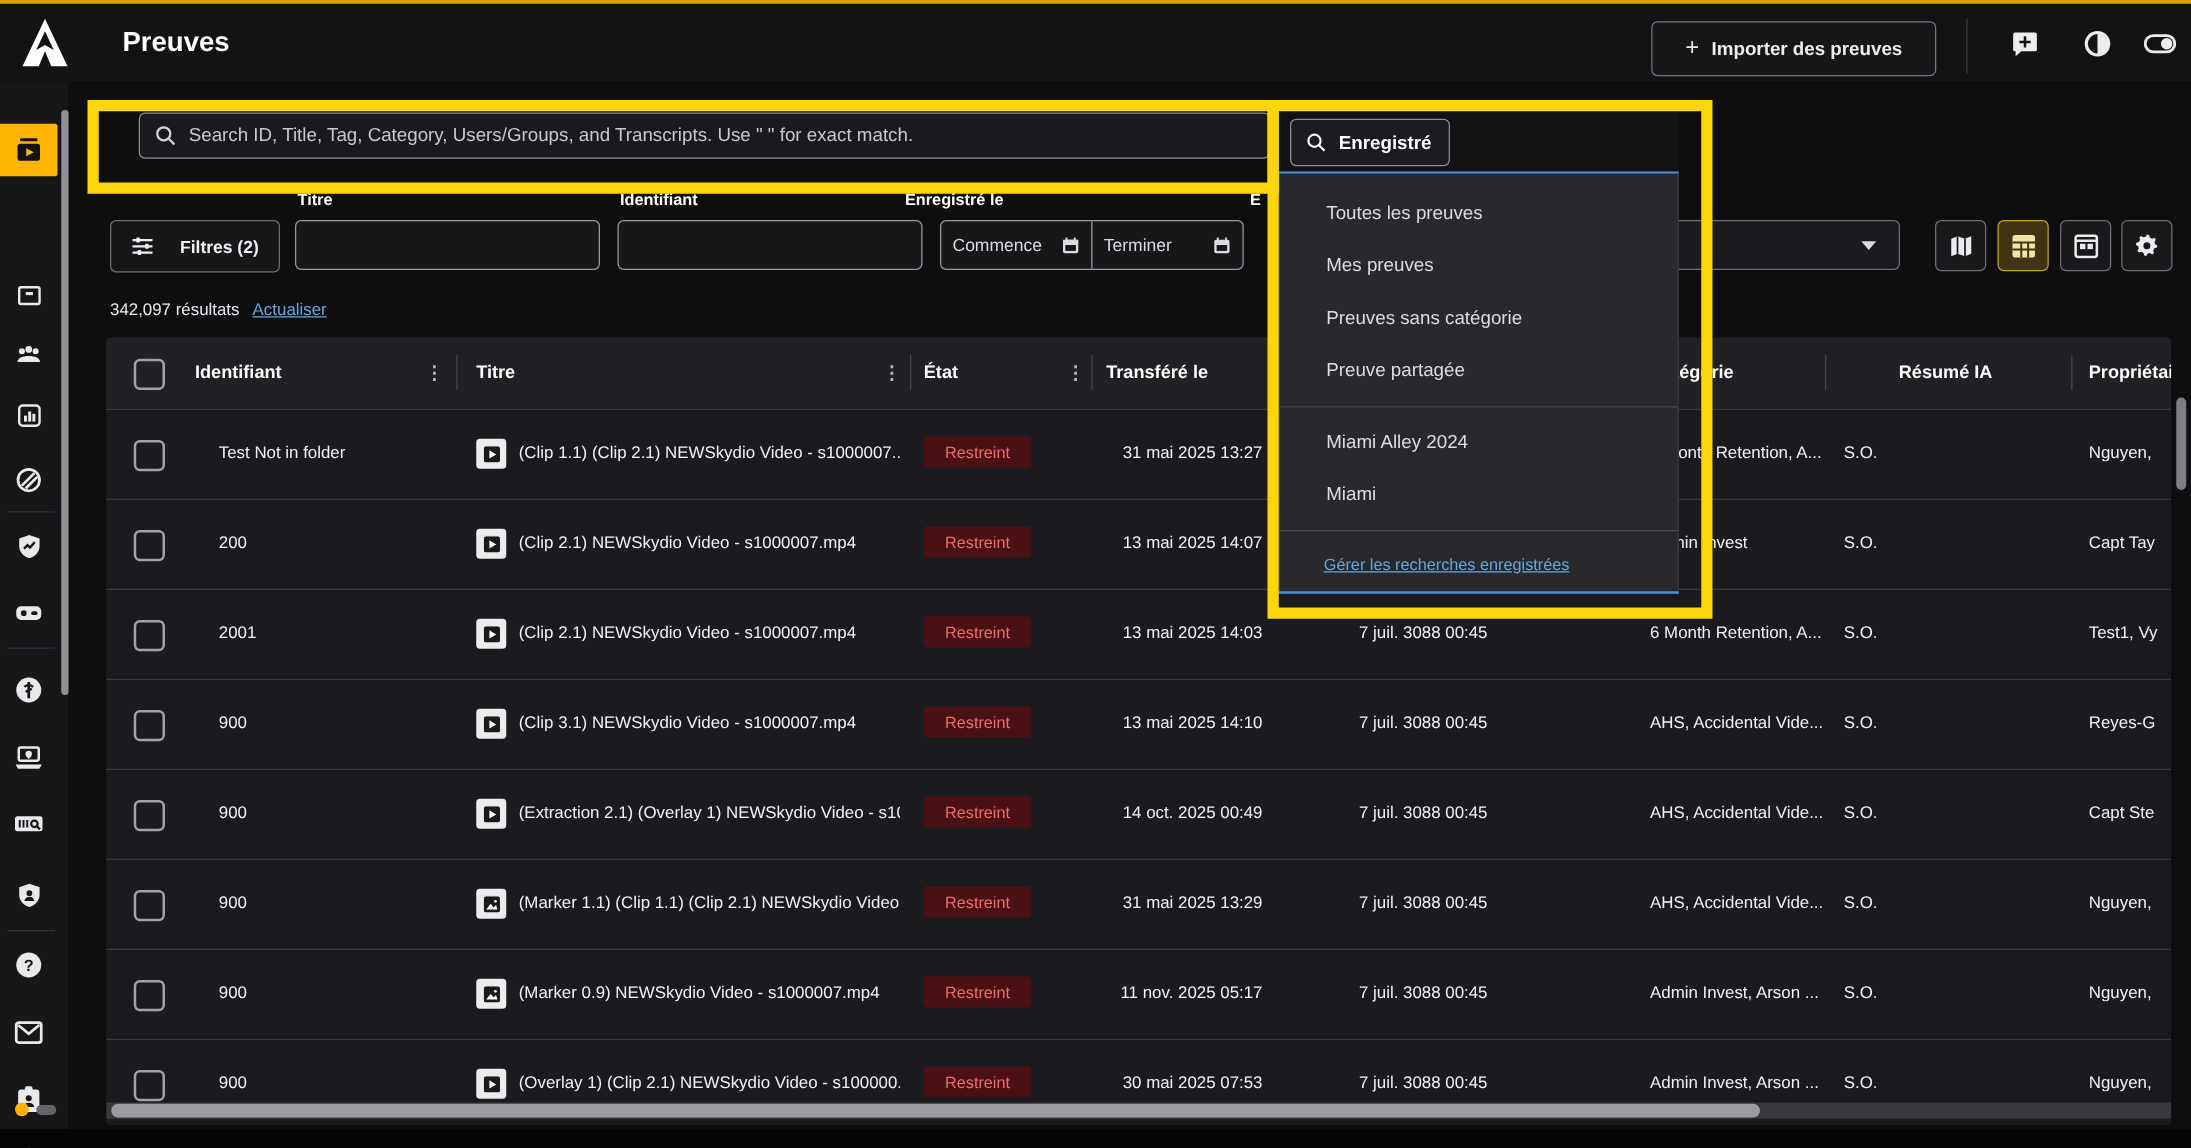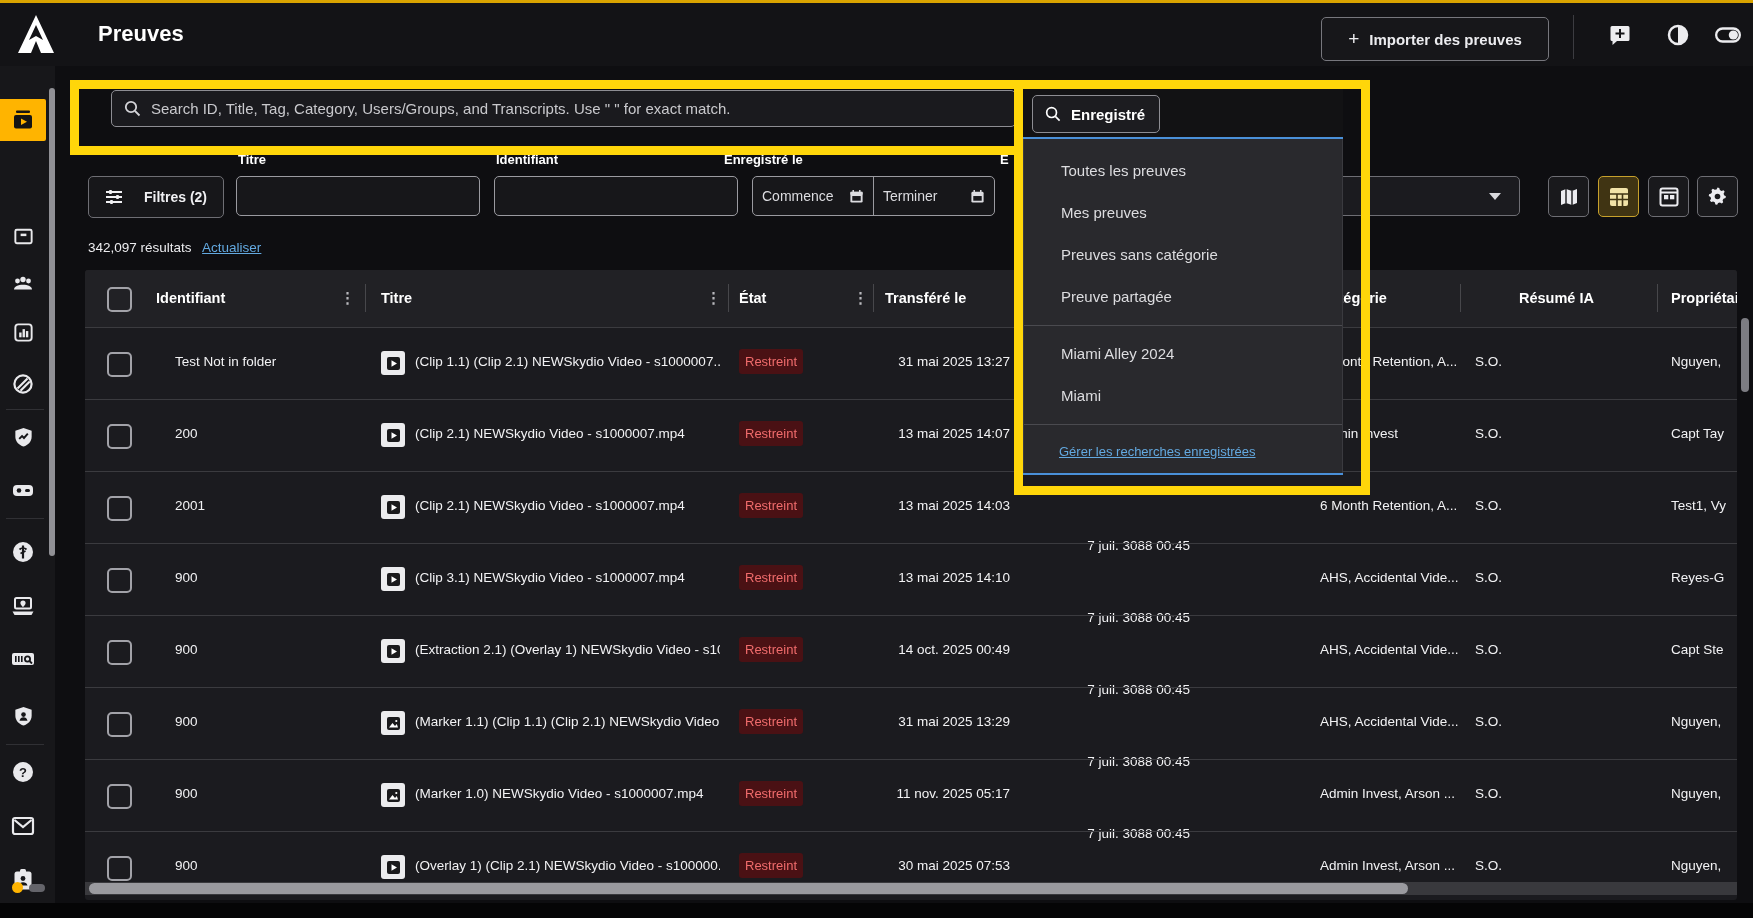--- a/index.html
+++ b/index.html
@@ -60,23 +60,23 @@
   .hdiv{position:absolute;top:14px;width:1px;height:28px;background:#47474b;}
   .trow{position:absolute;left:0;width:100%;height:72px;border-top:1px solid #3b3b3f;box-sizing:border-box;}
   .cell{position:absolute;top:26px;font-size:13.5px;color:#f2f2f4;white-space:nowrap;}
   .checkbox{position:absolute;top:24px;width:21px;height:21px;border:2px solid #a2a2a8;border-radius:5px;
             background:transparent;cursor:pointer;}
   .thead .checkbox{top:17px;}
   .thumb{position:absolute;left:296px;top:23px;width:24px;height:24px;background:#ececee;border-radius:3px;
          display:flex;align-items:center;justify-content:center;cursor:pointer;}
   .c-id{left:71px;margin-left:19px;} .c-title{left:330px;width:305px;overflow:hidden;cursor:pointer;}
   .badge{position:absolute;left:654px;top:21px;background:#4a1114;color:#f06c6c;font-size:13px;
-         padding:5px 6px;border-radius:3px;}
+         padding:5px 17px;border-radius:3px;}
   .c-date1{left:790px;width:135px;text-align:right;}
-  .c-date2{left:955px;width:150px;text-align:right;margin-top:40px;}
+  .c-date2{left:955px;width:150px;text-align:right;}
   .c-cat{left:1235px;width:150px;overflow:hidden;}
   .c-sum{left:1390px;} .c-own{left:1586px;width:70px;overflow:hidden;}
   .hscroll-track{position:absolute;left:0;top:612px;width:1652px;height:13px;background:#39393d;}
   .hscroll-thumb{position:absolute;left:4px;top:613px;width:1319px;height:11px;background:#9a9a9f;border-radius:6px;cursor:pointer;}
   .vscroll{position:absolute;left:1741px;top:318px;width:8px;height:74px;background:#7c7c82;border-radius:4px;cursor:pointer;z-index:12;}
   
   .dd-layer{position:absolute;left:1023px;top:89px;width:320px;z-index:30;}
   .dd-strip{position:relative;width:320px;height:48px;background:#121214;}
   .saved-btn{position:absolute;left:9px;top:6px;width:128px;height:38px;border:1px solid #8d8d93;
              border-radius:5px;background:#1c1c20;display:flex;align-items:center;gap:10px;padding:0 12px;
@@ -456,21 +456,21 @@
         <div class="trow" style="top: 489px;">
           <div class="checkbox" style="left:22px"></div>
           <div class="cell c-id">900</div>
           <div class="thumb">
             <svg width="13" height="13" viewBox="0 0 13 13">
               <rect width="13" height="13" rx="2" fill="#1a1a1c"></rect>
               <path d="M2 10.5 L5.5 6 L8 9 L9.8 7 L11 10.5 Z" fill="#fff"></path>
               <circle cx="9.3" cy="4" r="1.1" fill="#fff"></circle>
             </svg>
           </div>
-          <div class="cell c-title">(Marker 1.0) NEWSkydio Video - s1000007.mp4</div>
+          <div class="cell c-title">(Marker 0.9) NEWSkydio Video - s1000007.mp4</div>
           <div class="badge">Restreint</div>
           <div class="cell c-date1">11 nov. 2025 05:17</div>
           <div class="cell c-date2">7 juil. 3088 00:45</div>
           <div class="cell c-cat">Admin Invest, Arson ...</div>
           <div class="cell c-sum">S.O.</div>
           <div class="cell c-own">Nguyen,</div>
         </div>
         <div class="trow" style="top: 561px;">
           <div class="checkbox" style="left:22px"></div>
           <div class="cell c-id">900</div>

